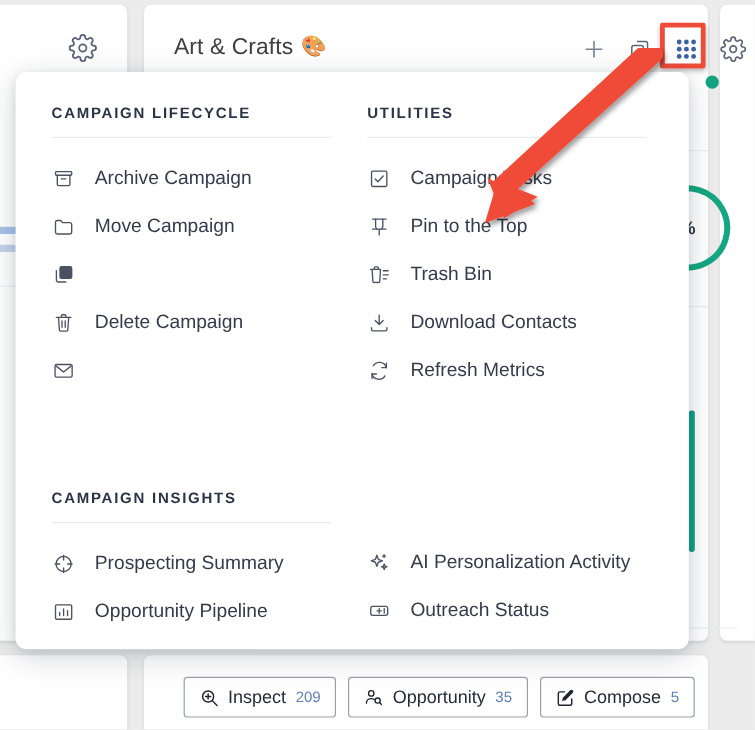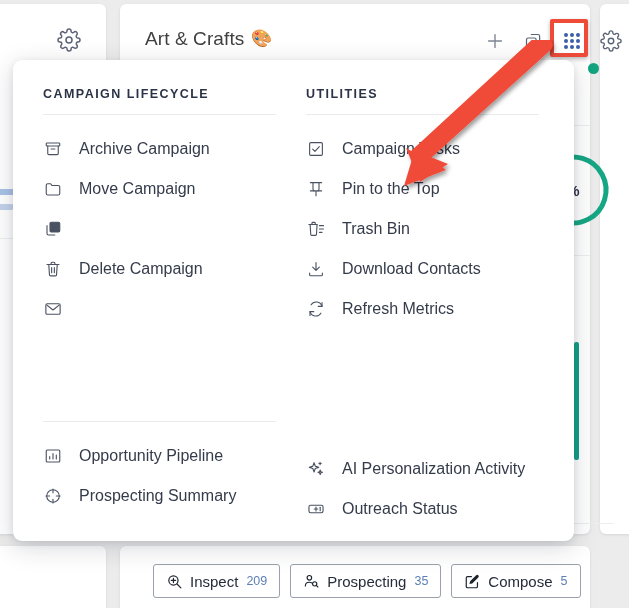--- a/index.html
+++ b/index.html
@@ -407,21 +407,21 @@
 
     <div class="act-btn">
       <span class="ico">
         <svg viewBox="0 0 24 24" width="18" height="18" fill="none" stroke="currentColor" stroke-width="1.6" stroke-linecap="round" stroke-linejoin="round">
           <circle cx="9" cy="7.5" r="3.2"></circle>
           <path d="M3.3 19c0-3.2 2.6-5.3 5.7-5.3 1.3 0 2.5.35 3.5.98"></path>
           <circle cx="16.5" cy="16" r="3"></circle>
           <path d="M18.8 18.3 21 20.5"></path>
         </svg>
       </span>
-      <span>Prospecting</span>
+      <span>Opportunity</span>
       <span class="act-count">35</span>
     </div>
 
     <div class="act-btn">
       <span class="ico">
         <svg viewBox="0 0 24 24" width="17" height="17" fill="none" stroke="currentColor" stroke-width="1.7" stroke-linecap="round" stroke-linejoin="round">
           <path d="M19 13.5V19a1.8 1.8 0 0 1-1.8 1.8H5A1.8 1.8 0 0 1 3.2 19V6.8A1.8 1.8 0 0 1 5 5h5.5"></path>
           <path d="M17.2 3.2a2.1 2.1 0 0 1 3 3L11.6 14.8l-3.9.9.9-3.9z" fill="currentColor" stroke="none"></path>
         </svg>
       </span>
@@ -542,41 +542,42 @@
                 <path d="M20 8.5A8 8 0 0 0 5.5 6.4M4 15.5A8 8 0 0 0 18.5 17.6"></path>
                 <path d="M20 3.5v5h-5M4 20.5v-5h5"></path>
               </svg>
             </span>
             <span class="mi-label">Refresh Metrics</span>
           </div>
         </div>
       </div>
 
       <div class="menu-section" style="left:30px; top:348px; width:233px;">
+        <div class="sec-title">Campaign Insights</div>
         <div class="sec-rule"></div>
 
         <div style="margin-top:14px;">
+          <div class="menu-item">
+            <span class="mi-icon">
+              <svg viewBox="0 0 24 24" width="18" height="18" fill="none" stroke="currentColor" stroke-width="1.5" stroke-linecap="round">
+                <circle cx="12" cy="12" r="8.4"></circle>
+                <path d="M12 2.6v5M12 16.4v5M2.6 12h5M16.4 12h5"></path>
+              </svg>
+            </span>
+            <span class="mi-label">Prospecting Summary</span>
+          </div>
+
           <div class="menu-item">
             <span class="mi-icon">
               <svg viewBox="0 0 24 24" width="18" height="18" fill="none" stroke="currentColor" stroke-width="1.5" stroke-linejoin="round" stroke-linecap="round">
                 <rect x="3" y="4" width="18" height="16" rx="1.4"></rect>
                 <path d="M7.6 16v-3.4M12 16V8.6M16.4 16v-5.4"></path>
               </svg>
             </span>
             <span class="mi-label">Opportunity Pipeline</span>
-          </div>
-
-          <div class="menu-item">
-            <span class="mi-icon">
-              <svg viewBox="0 0 24 24" width="18" height="18" fill="none" stroke="currentColor" stroke-width="1.5" stroke-linecap="round">
-                <circle cx="12" cy="12" r="8.4"></circle>
-                <path d="M12 2.6v5M12 16.4v5M2.6 12h5M16.4 12h5"></path>
-              </svg>
-            </span>
-            <span class="mi-label">Prospecting Summary</span>
           </div>
         </div>
       </div>
 
       <div class="menu-section" style="left:293px; top:389px; width:250px;">
         <div style="margin-top:0;">
           <div class="menu-item">
             <span class="mi-icon">
               <svg viewBox="0 0 24 24" width="18" height="18" fill="none" stroke="currentColor" stroke-width="1.5" stroke-linejoin="round" stroke-linecap="round">
                 <path d="M9.4 3.6 11 8.2l4.6 1.6-4.6 1.6-1.6 4.6-1.6-4.6L3.2 9.8l4.6-1.6z"></path>

